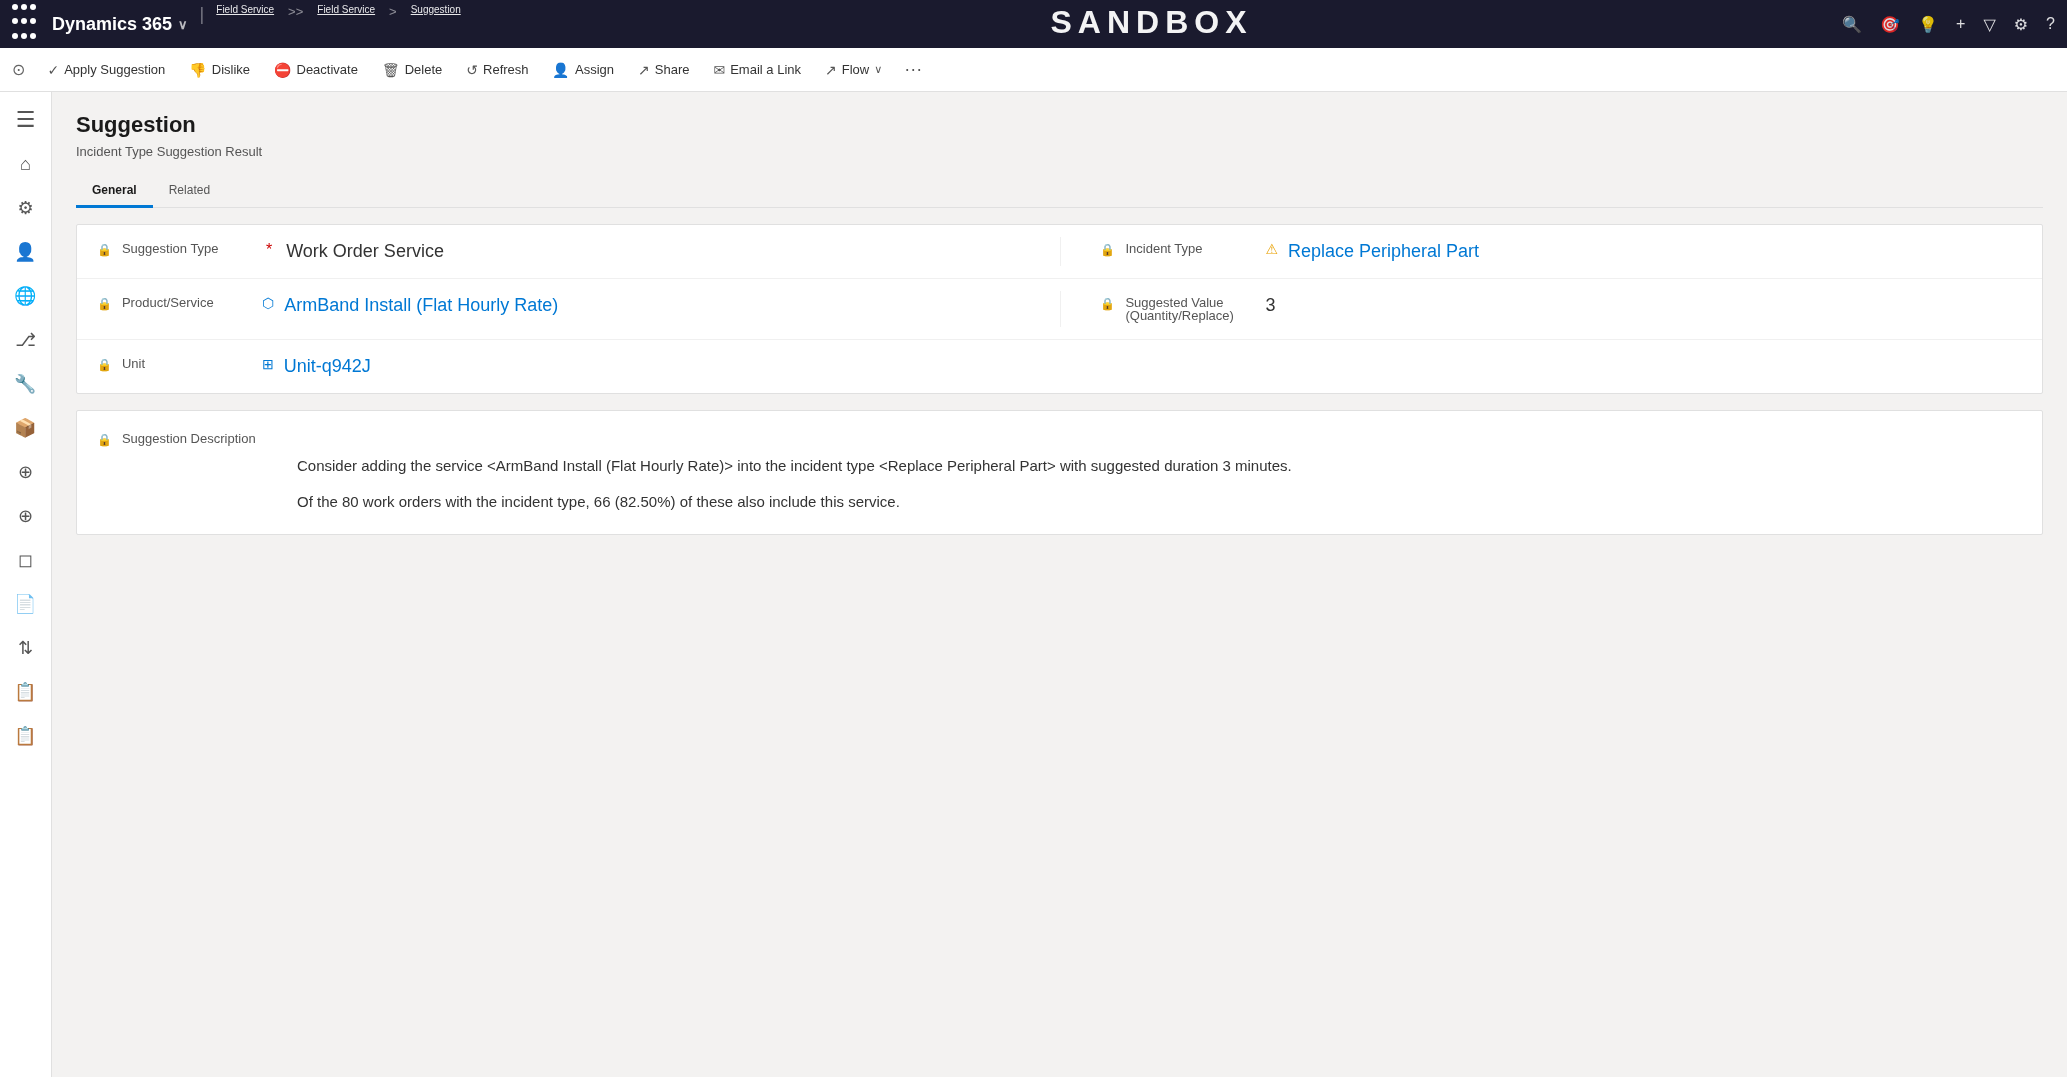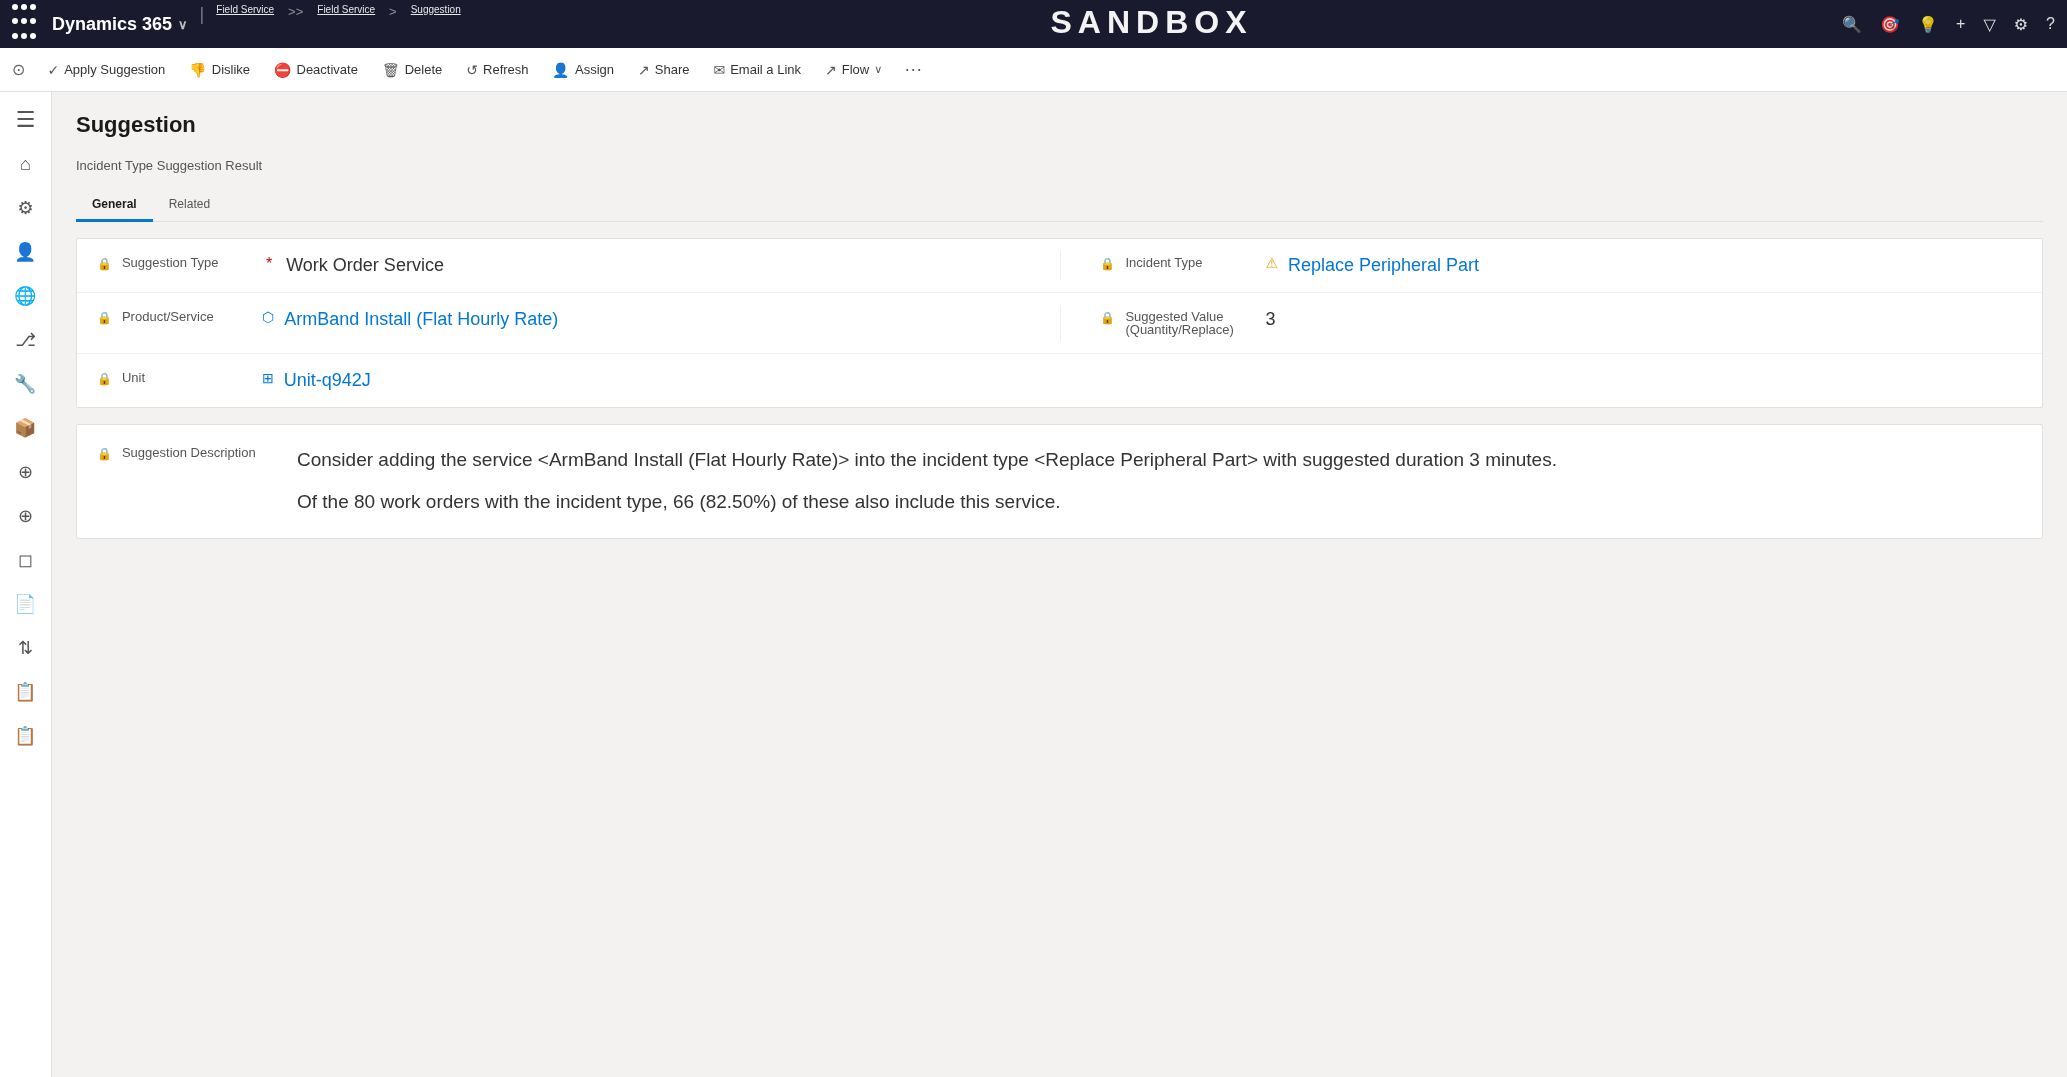--- a/index.html
+++ b/index.html
@@ -66,21 +66,21 @@
     .content-area {
       flex: 1;
       background: #f3f2f1;
       overflow-y: auto;
       padding: 20px 24px;
     }
 
     
     .page-header { margin-bottom: 16px; }
     .page-title { font-size: 22px; font-weight: 600; color: #1a1a1a; }
-    .page-subtitle { font-size: 13px; color: #555; margin-top: 20px; }
+    .page-subtitle { font-size: 13px; color: #555; margin-top: 6px; }
 
     
     .tabs { display: flex; gap: 0; margin-bottom: 16px; border-bottom: 1px solid #e0e0e0; }
     .tab { padding: 8px 16px; font-size: 12px; color: #555; cursor: pointer; border-bottom: 3px solid transparent; margin-bottom: -1px; }
     .tab.active { color: #1a1a1a; font-weight: 600; border-bottom-color: #0078d4; }
 
     
     .form-card {
       background: white;
       border: 1px solid #e0e0e0;
@@ -114,21 +114,21 @@
     }
     .desc-row {
       display: flex;
       align-items: flex-start;
       gap: 20px;
       padding: 20px 20px;
       border-bottom: 1px solid #f0f0f0;
     }
     .desc-row:last-child { border-bottom: none; }
     .desc-label-col { display: flex; align-items: flex-start; gap: 10px; min-width: 180px; flex-shrink: 0; }
-    .desc-text { font-size: 19px; color: #333; line-height: 1.6; flex: 1; }
+    .desc-text { font-size: 15px; color: #333; line-height: 1.6; flex: 1; margin-top: 23px; }
     .desc-text p { margin-bottom: 12px; }
     .desc-text p:last-child { margin-bottom: 0; }
 
     .warning-icon { color: #e8a000; font-size: 14px; }
     .cube-icon { font-size: 14px; color: #0078d4; }
     .grid-icon { font-size: 14px; color: #0078d4; }
   </style>
 </head>
 <body>
 

